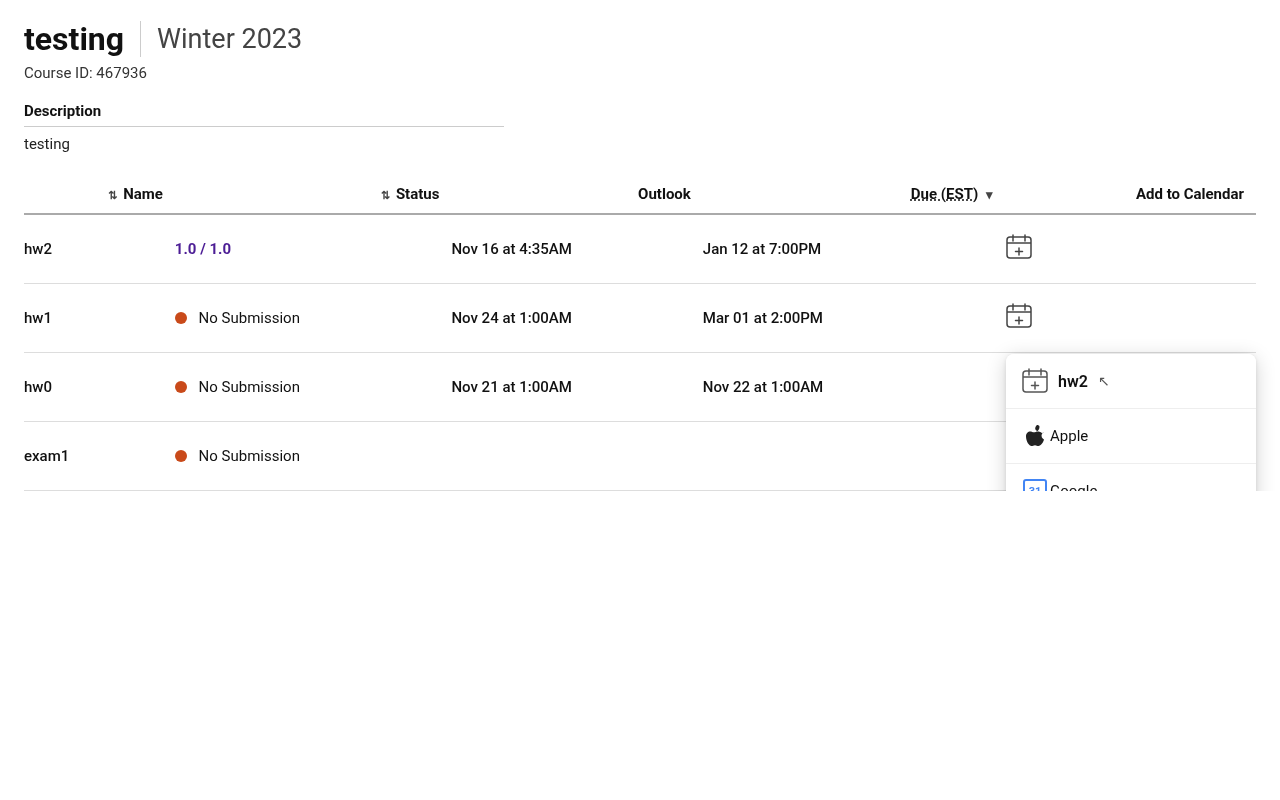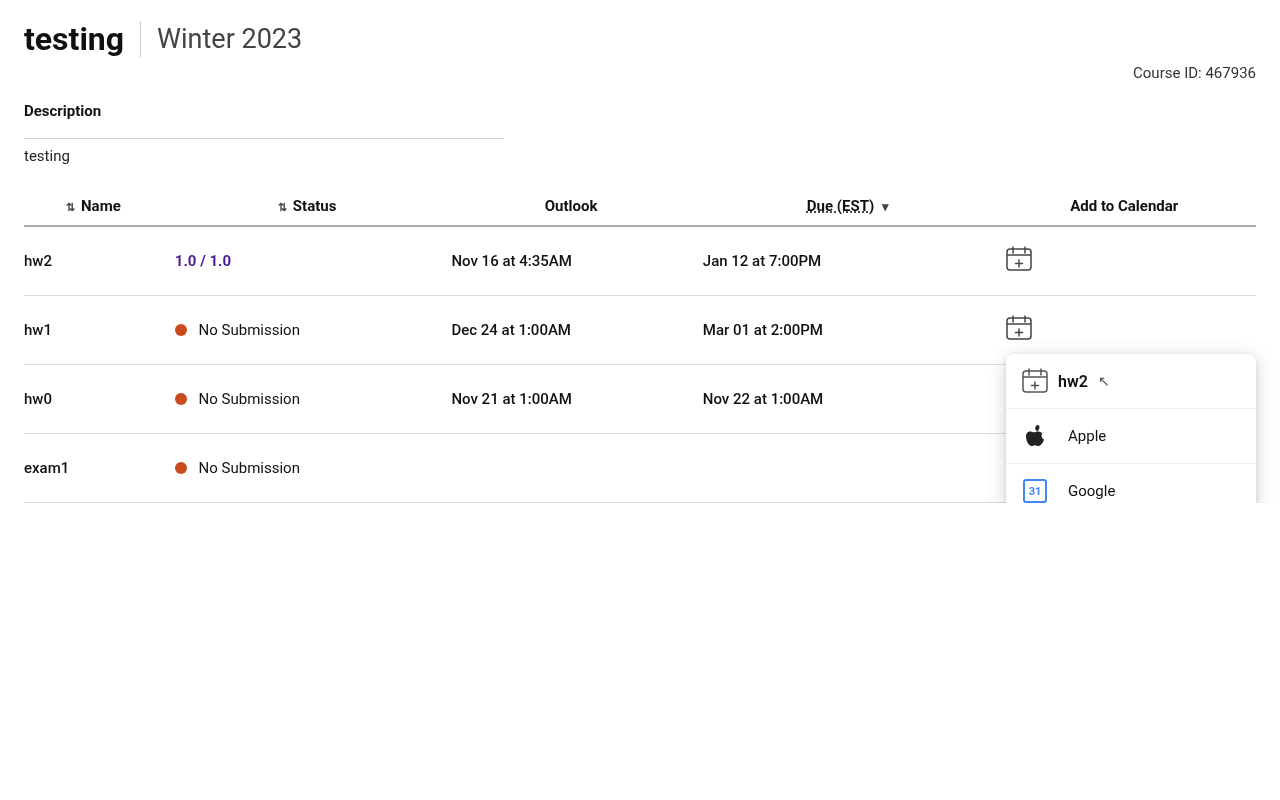--- a/index.html
+++ b/index.html
@@ -38,32 +38,31 @@
     .course-term {
       font-size: 27px;
       color: #444;
       font-weight: 400;
     }
 
     .course-id {
       font-size: 15px;
       color: #333;
       margin-bottom: 20px;
-      text-align: right;
     }
 
     .description-section {
       margin-bottom: 24px;
     }
 
     .description-label {
       font-size: 15px;
       font-weight: 700;
       color: #111;
-      margin-bottom: 18px;
+      margin-bottom: 6px;
     }
 
     .description-divider {
       border: none;
       border-top: 1px solid #ccc;
       margin-bottom: 8px;
       width: 480px;
     }
 
     .description-text {
@@ -76,21 +75,21 @@
       width: 100%;
       border-collapse: collapse;
       margin-top: 8px;
     }
 
     .assignments-table thead tr {
       border-bottom: 2px solid #aaa;
     }
 
     .assignments-table th {
-      text-align: center;
+      text-align: right;
       font-size: 15px;
       font-weight: 700;
       color: #111;
       padding: 8px 12px 10px 0;
       white-space: nowrap;
     }
 
     .th-name {
       width: 120px;
     }
@@ -209,21 +208,21 @@
 
     .dropdown-title {
       font-size: 16px;
       font-weight: 600;
       color: #111;
     }
 
     .dropdown-item {
       display: flex;
       align-items: center;
-      gap: 20px;
+      gap: 2px;
       padding: 14px 16px;
       border-bottom: 1px solid #eee;
       cursor: pointer;
       background: #fff;
       transition: background 0.1s;
     }
 
     .dropdown-item:last-child {
       border-bottom: none;
     }
@@ -394,21 +393,21 @@
           </button>
         </td>
       </tr>
 
       <tr>
         <td class="td-name">hw1</td>
         <td class="td-status">
           <span class="status-dot"></span>
           <span>No Submission</span>
         </td>
-        <td class="td-released">Dec 24 at 1:00AM</td>
+        <td class="td-released">Nov 24 at 1:00AM</td>
         <td class="td-due">Mar 01 at 2:00PM</td>
         <td>
           <button class="add-calendar-btn">
             <svg class="calendar-icon-svg" viewBox="0 0 28 28" fill="none" xmlns="http://www.w3.org/2000/svg">
               <rect x="2" y="4" width="24" height="21" rx="3" stroke="#444" stroke-width="1.5" fill="none"></rect>
               <line x1="2" y1="10" x2="26" y2="10" stroke="#444" stroke-width="1.5"></line>
               <line x1="8" y1="2" x2="8" y2="8" stroke="#444" stroke-width="1.5" stroke-linecap="round"></line>
               <line x1="20" y1="2" x2="20" y2="8" stroke="#444" stroke-width="1.5" stroke-linecap="round"></line>
               <line x1="14" y1="15" x2="14" y2="22" stroke="#444" stroke-width="1.5" stroke-linecap="round"></line>
               <line x1="10.5" y1="18.5" x2="17.5" y2="18.5" stroke="#444" stroke-width="1.5" stroke-linecap="round"></line>

